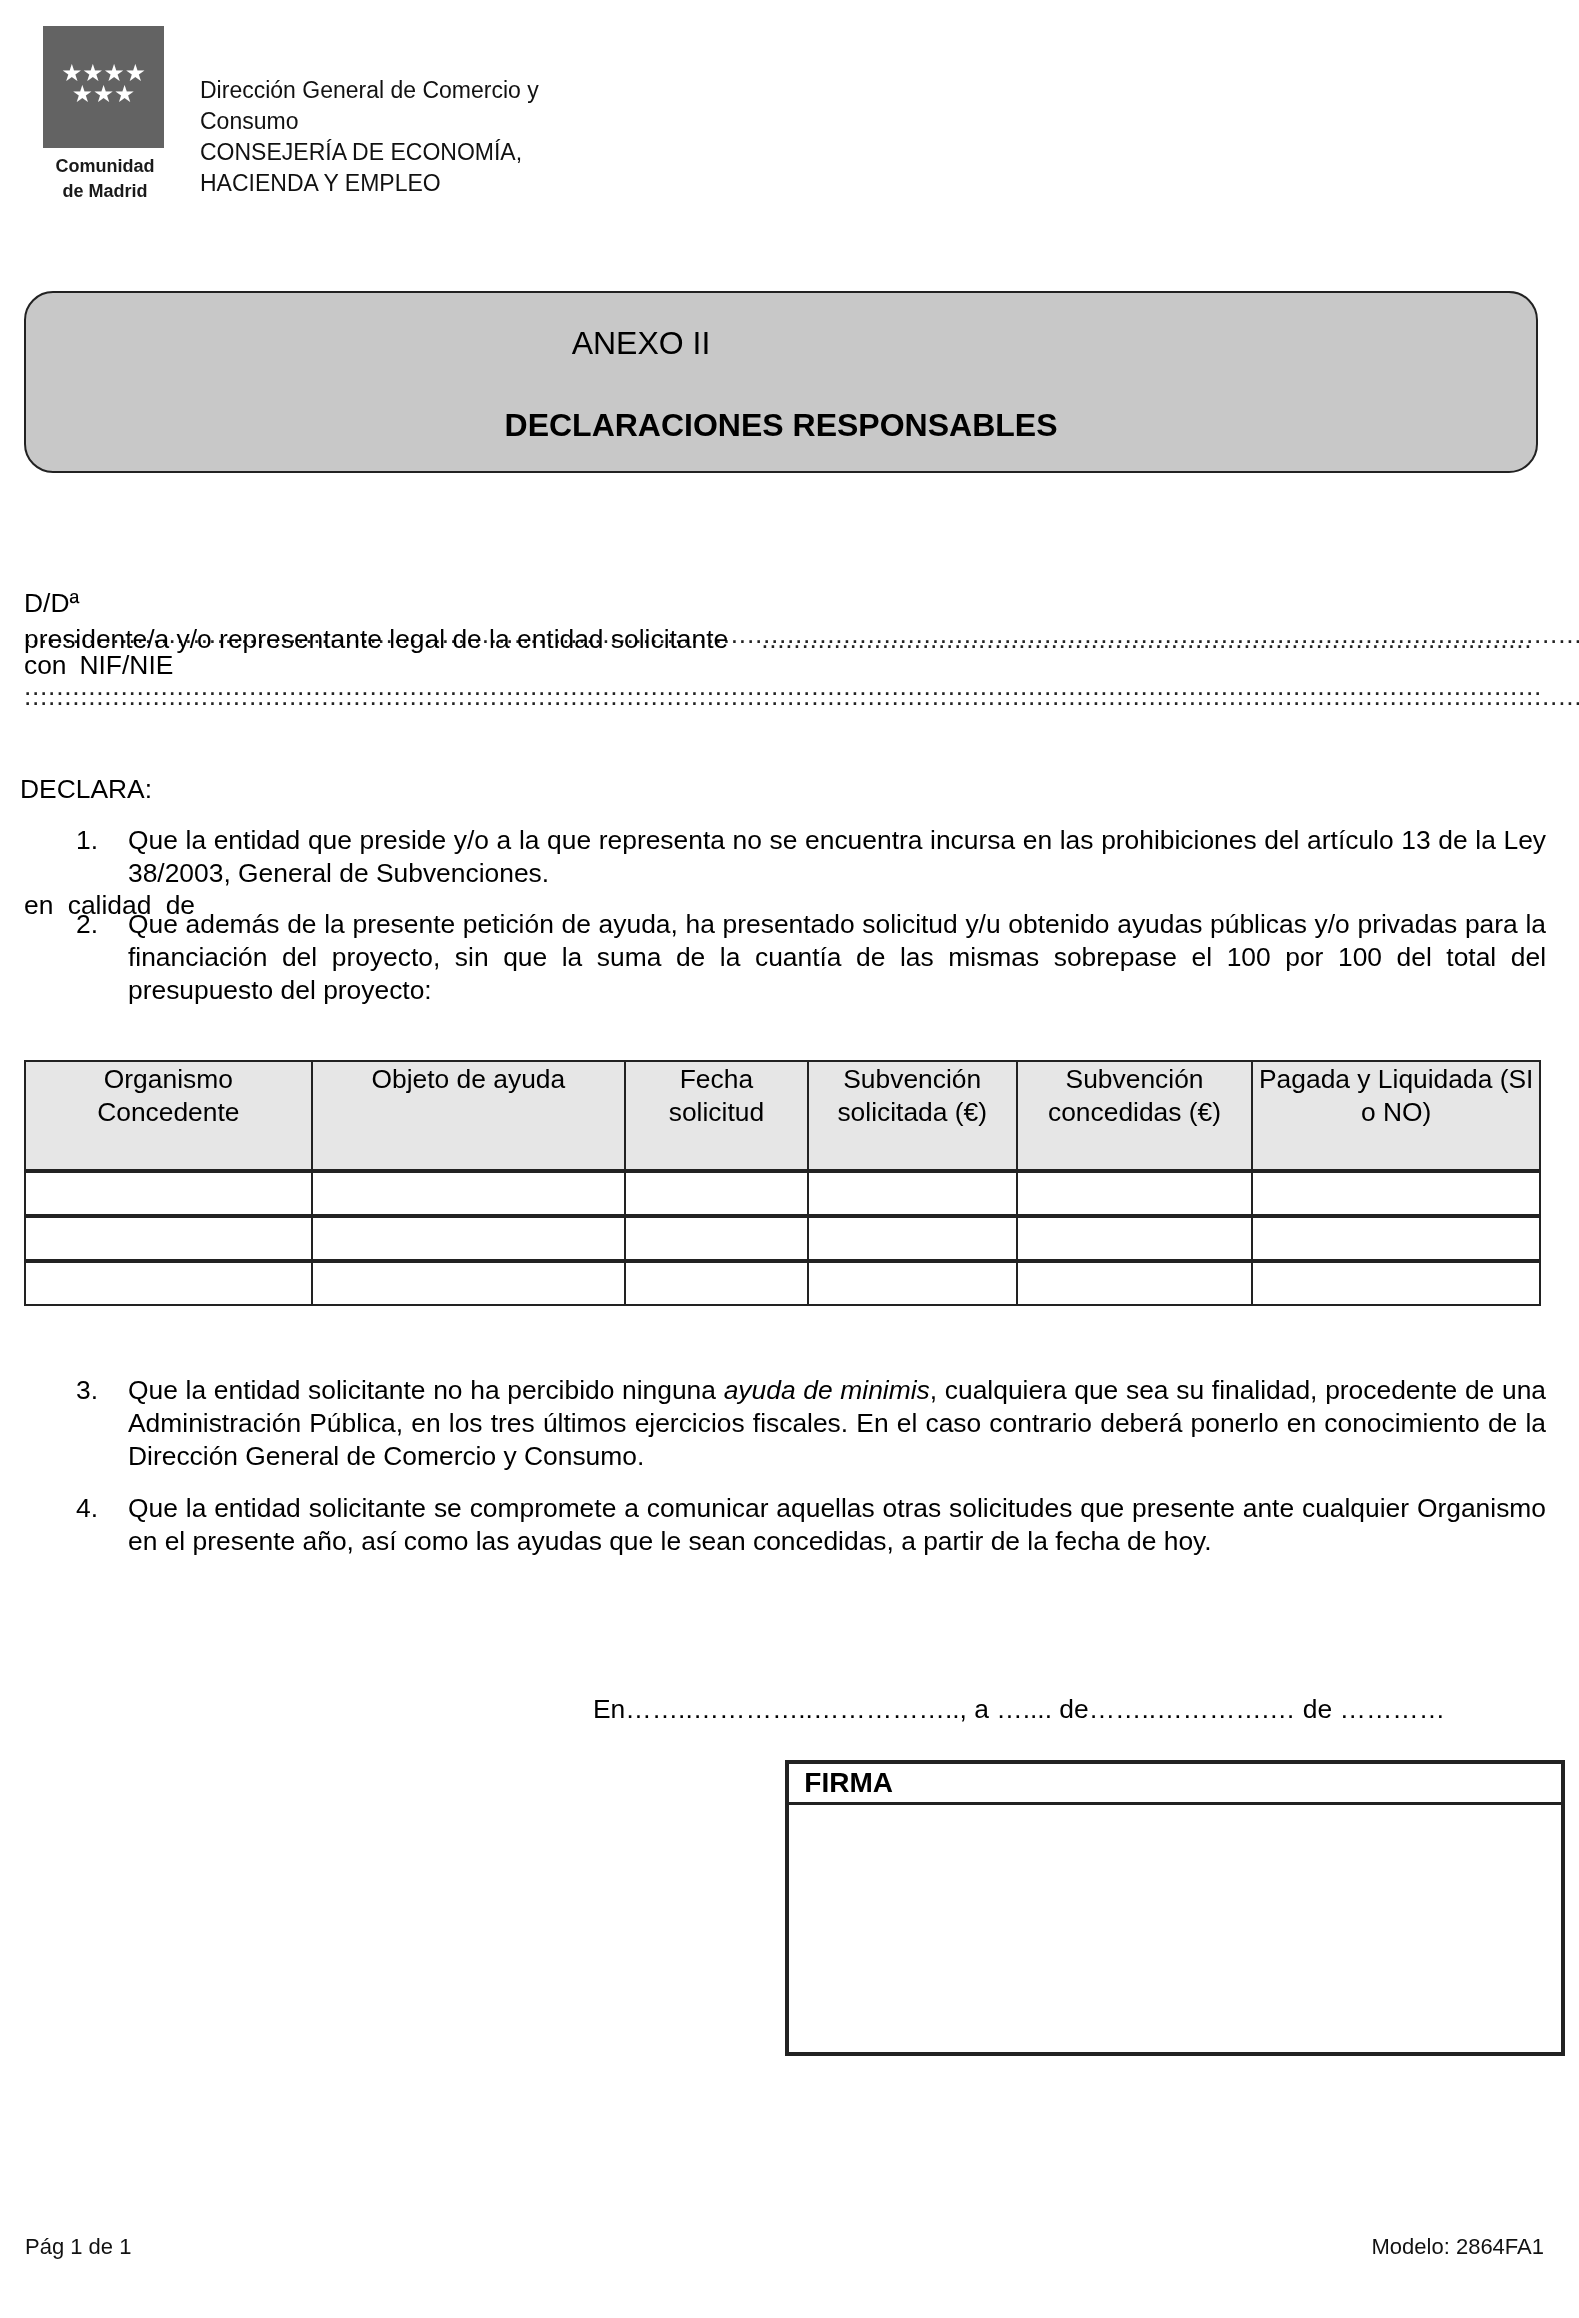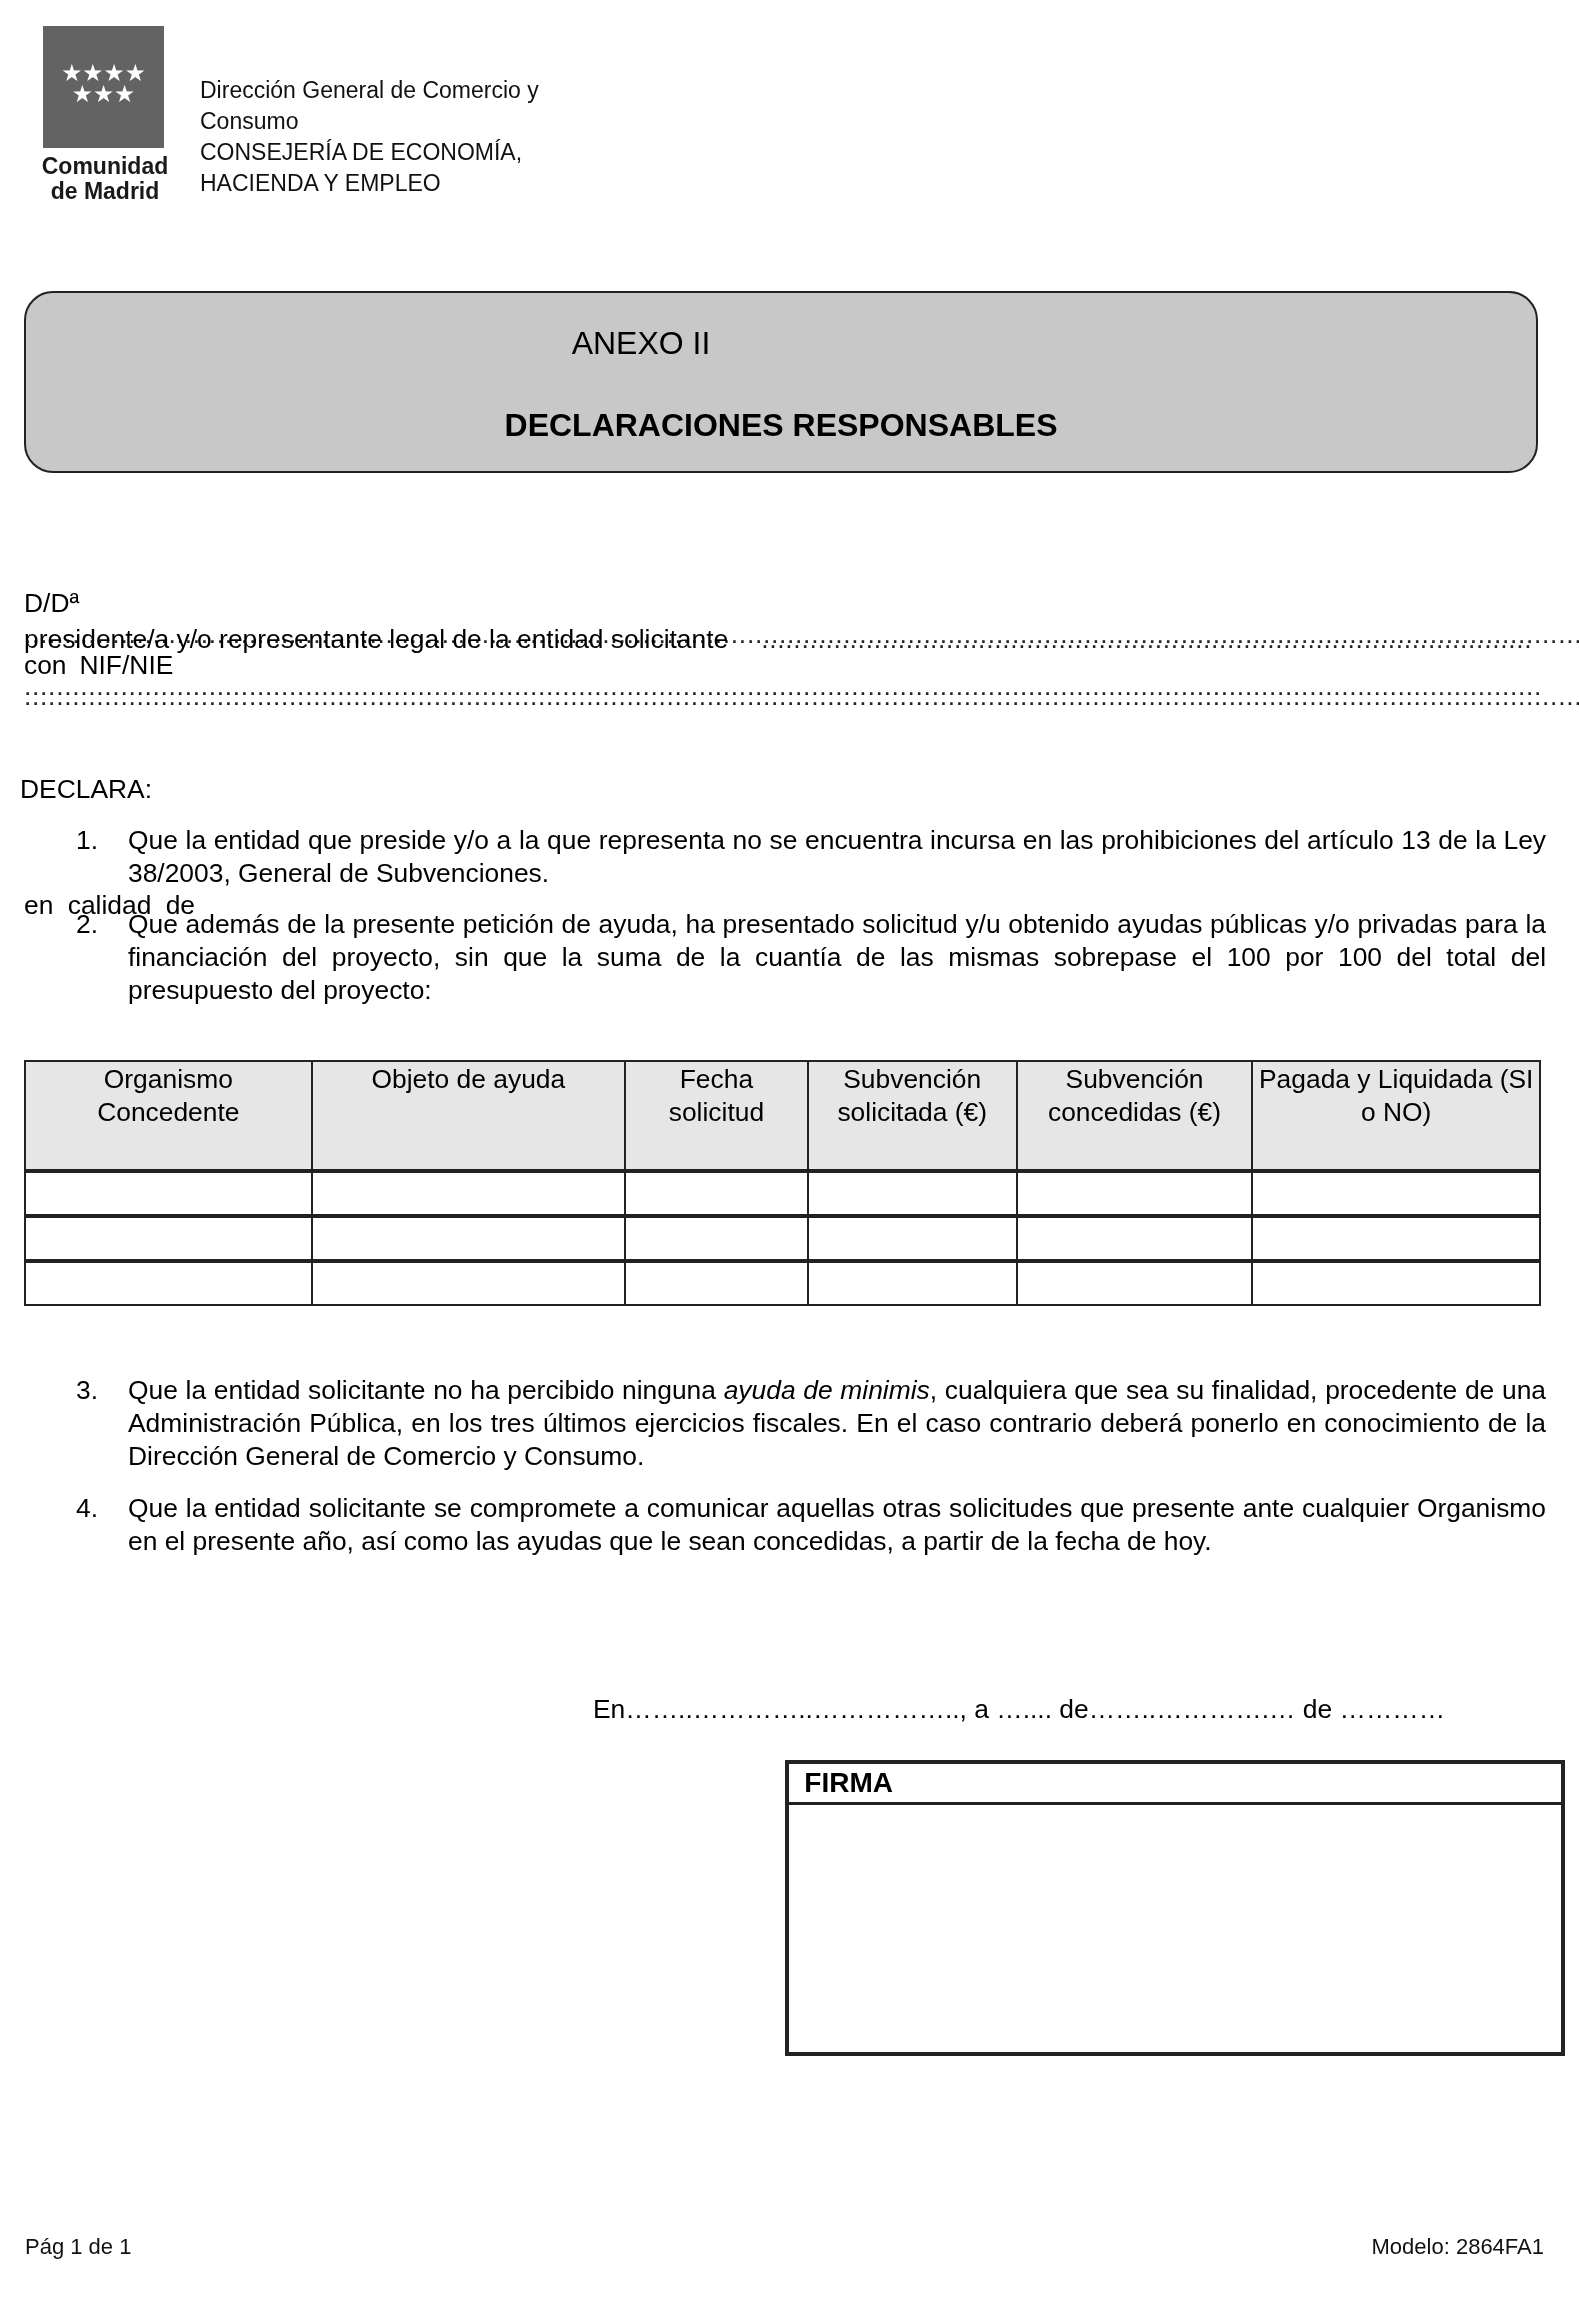--- a/index.html
+++ b/index.html
@@ -10,21 +10,21 @@
   .abs { position: absolute; }
 
   
   .logo-square {
     left: 43px; top: 26.4px; width: 121px; height: 122px; background: #636363;
   }
   .logo-stars { left: 43px; top: 63px; width: 121px; text-align: center; color: #fff; }
   .logo-stars .row { font-size: 23.6px; line-height: 21px; letter-spacing: 0px; }
   .logo-name {
     left: 39px; top: 154px; width: 132px; text-align: center;
-    font-weight: bold; font-size: 23px; line-height: 25px; color: #1a1a1a;
+    font-weight: bold; font-size: 18px; line-height: 25px; color: #1a1a1a;
   }
   .org-text {
     left: 200px; top: 75px; font-size: 23px; line-height: 31px; color: #111;
   }
 
   
   .title-box {
     left: 24px; top: 291px; width: 1514px; height: 182px;
     background: #c8c8c8; border: 2.8px solid #222; border-radius: 29px;
     box-sizing: border-box;

